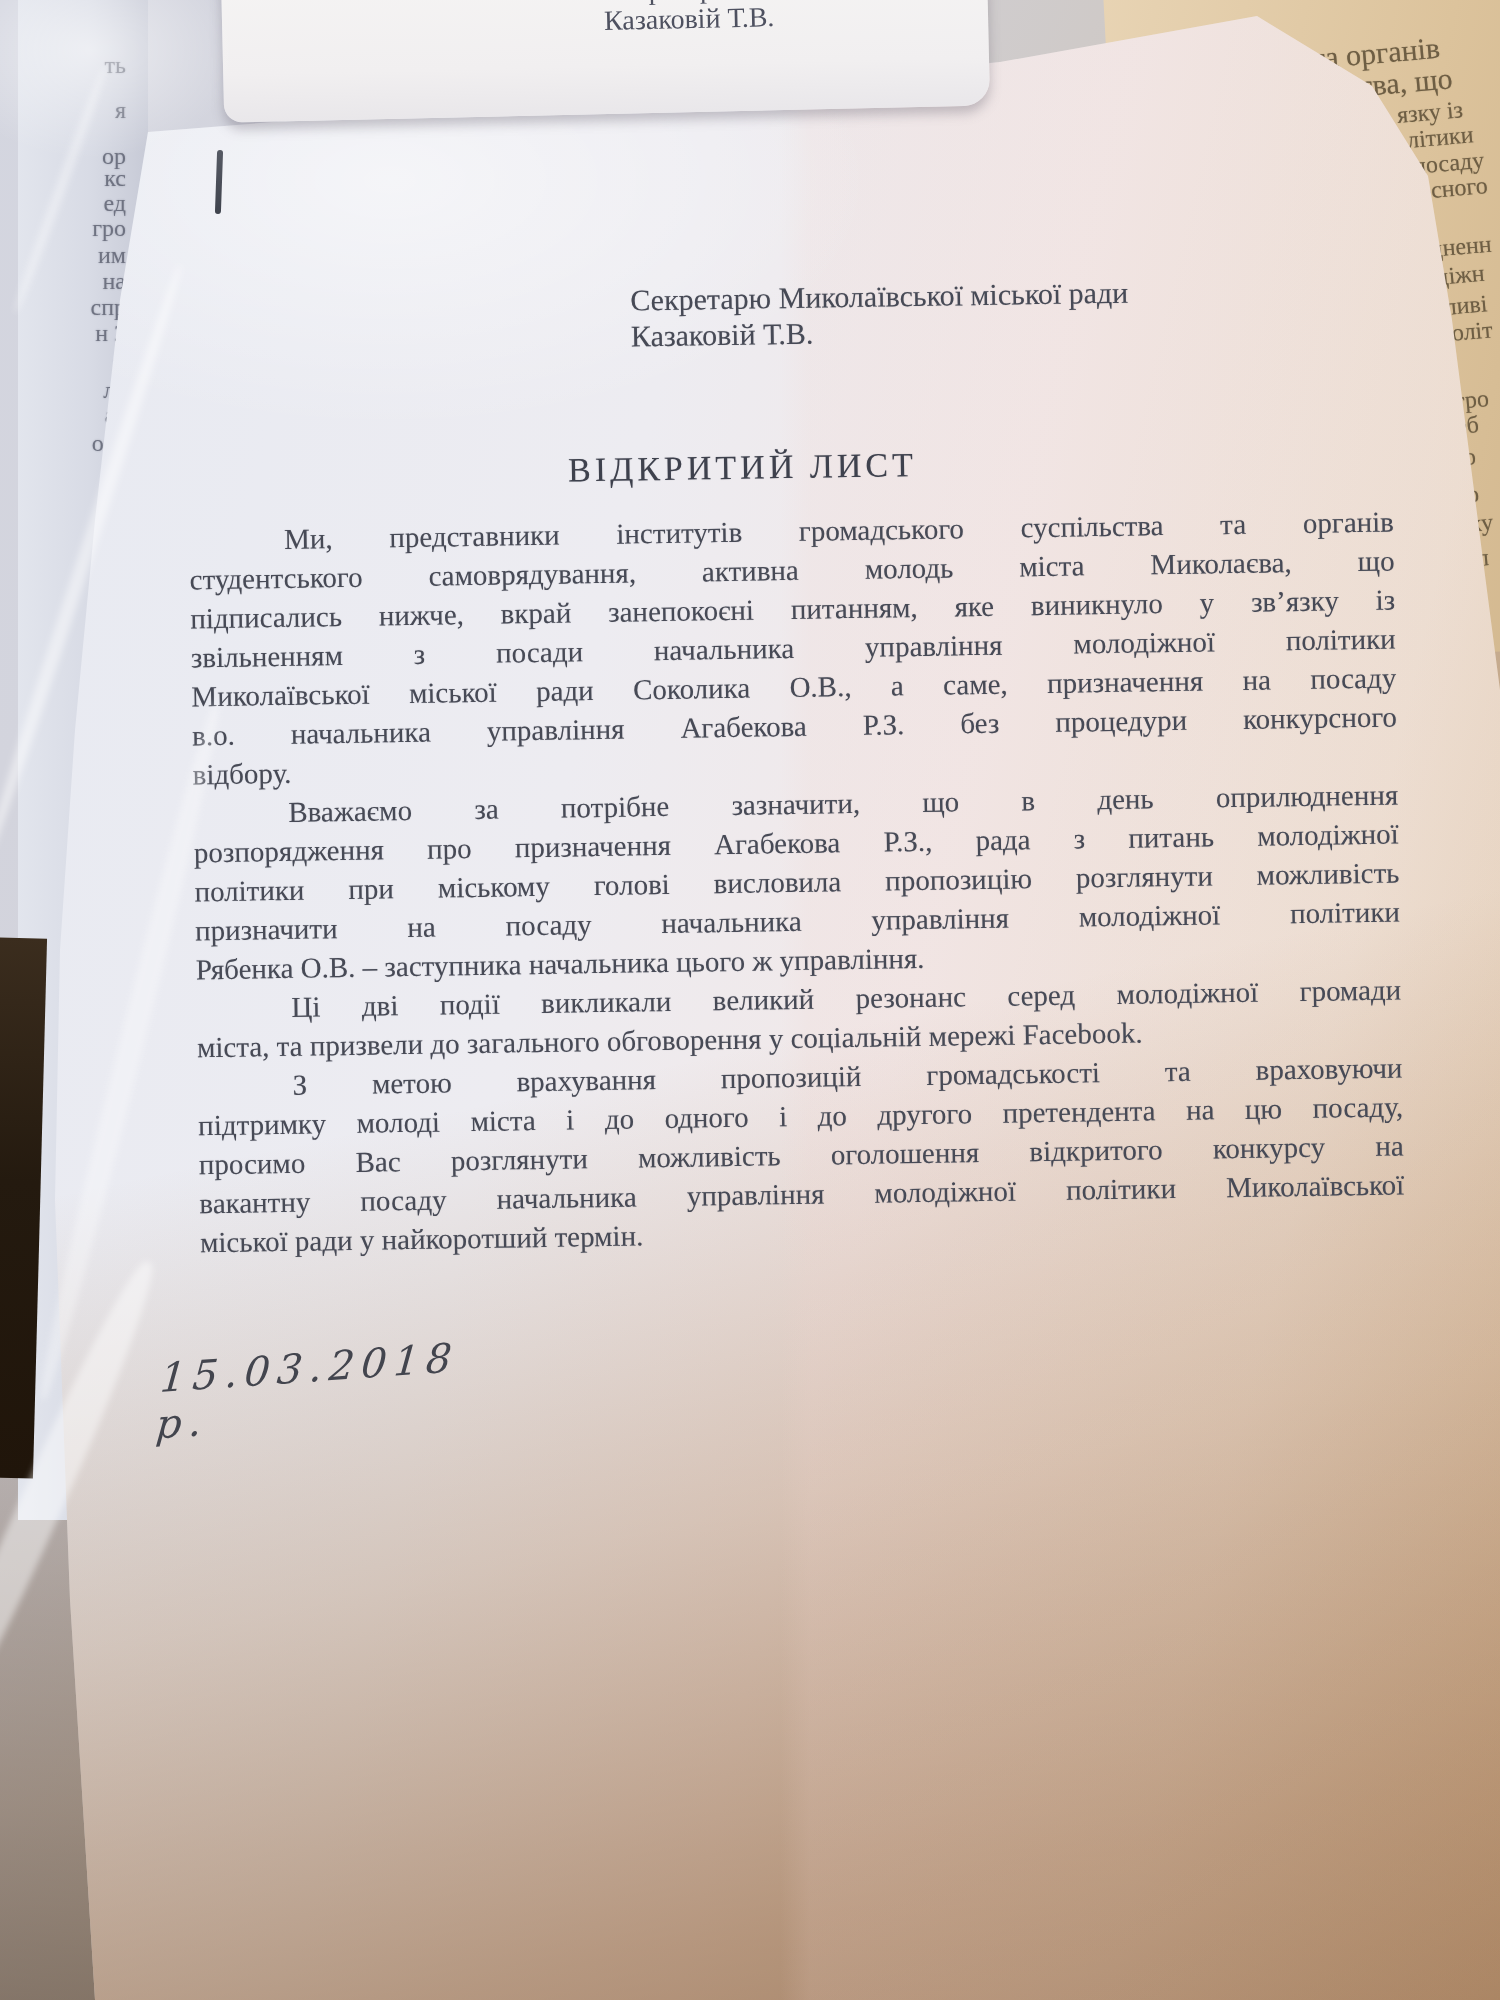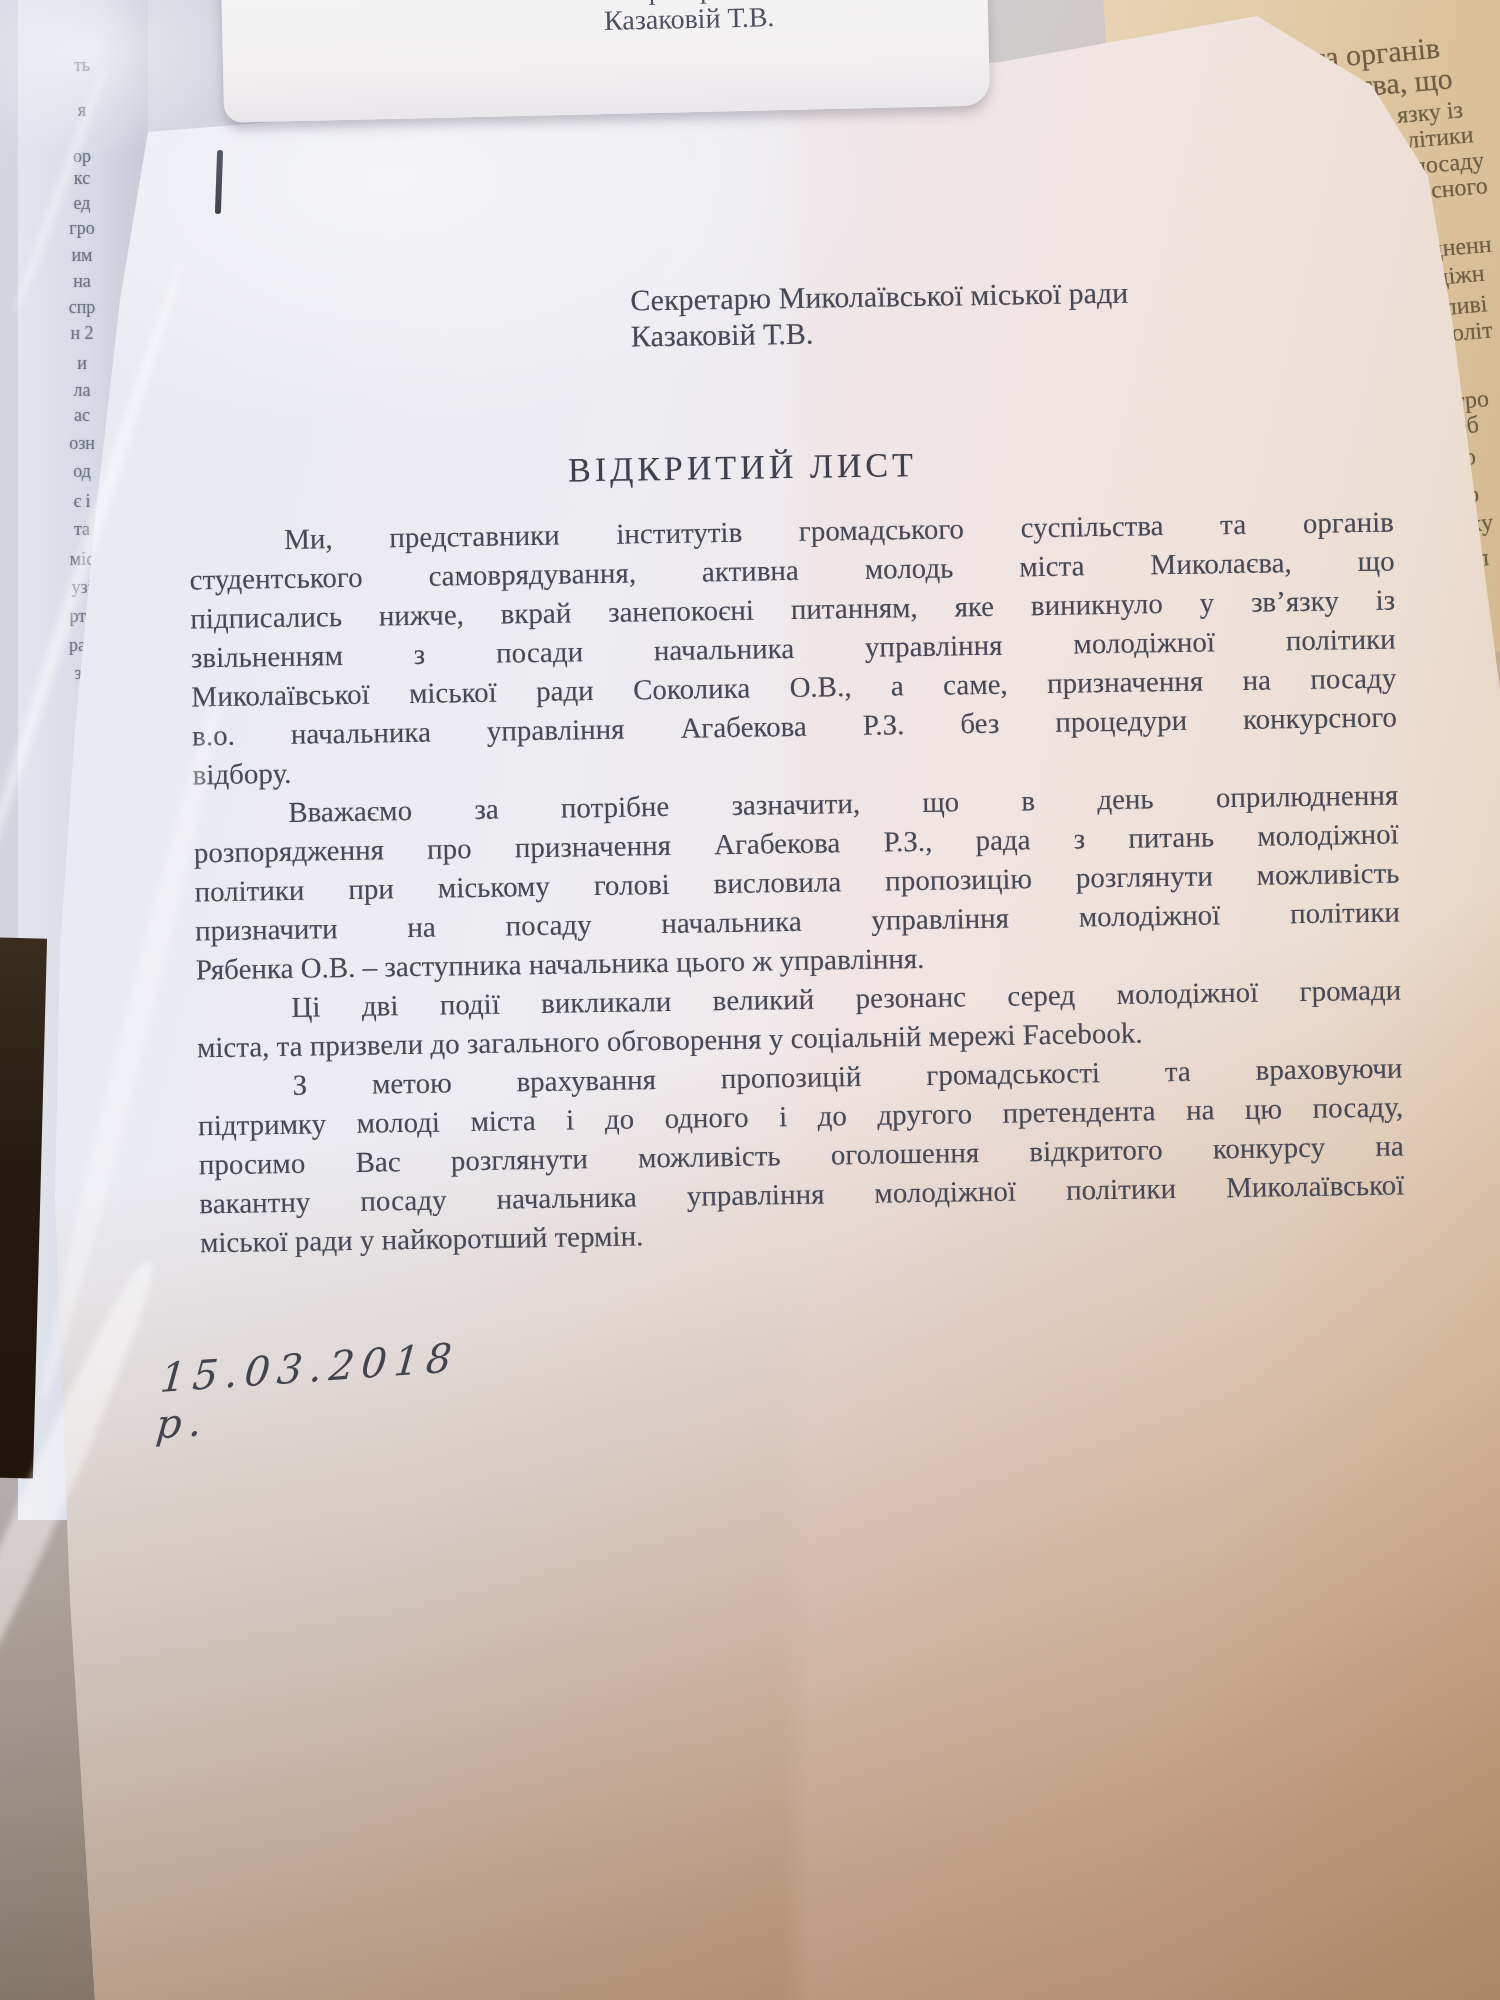--- a/index.html
+++ b/index.html
@@ -12,22 +12,22 @@
   }
   .stage * { position:absolute; box-sizing:border-box; }
 
   
   .left-underpage {
     left:18px; top:0; width:130px; height:1520px;
     background:linear-gradient(90deg,#e2e5ed 0%,#d8dbe5 55%,#c7cad6 100%);
   }
   .fragments-left { inset:0; }
   .fragments-left span {
-    width:104px; left:30px; text-align:center;
-    font-size:18px; line-height:26px; color:#5e6272; opacity:.85;
+    width:104px; left:22px; text-align:right;
+    font-size:24px; line-height:26px; color:#5e6272; opacity:.85;
     text-shadow:0 0 2px rgba(94,98,114,.5);
   }
 
   
   .dark-strip {
     left:-8px; top:938px; width:48px; height:540px;
     transform:rotate(1.5deg);
     background:linear-gradient(180deg,#3b2d1e 0%,#241a0f 45%,#20150a 100%);
   }
 

